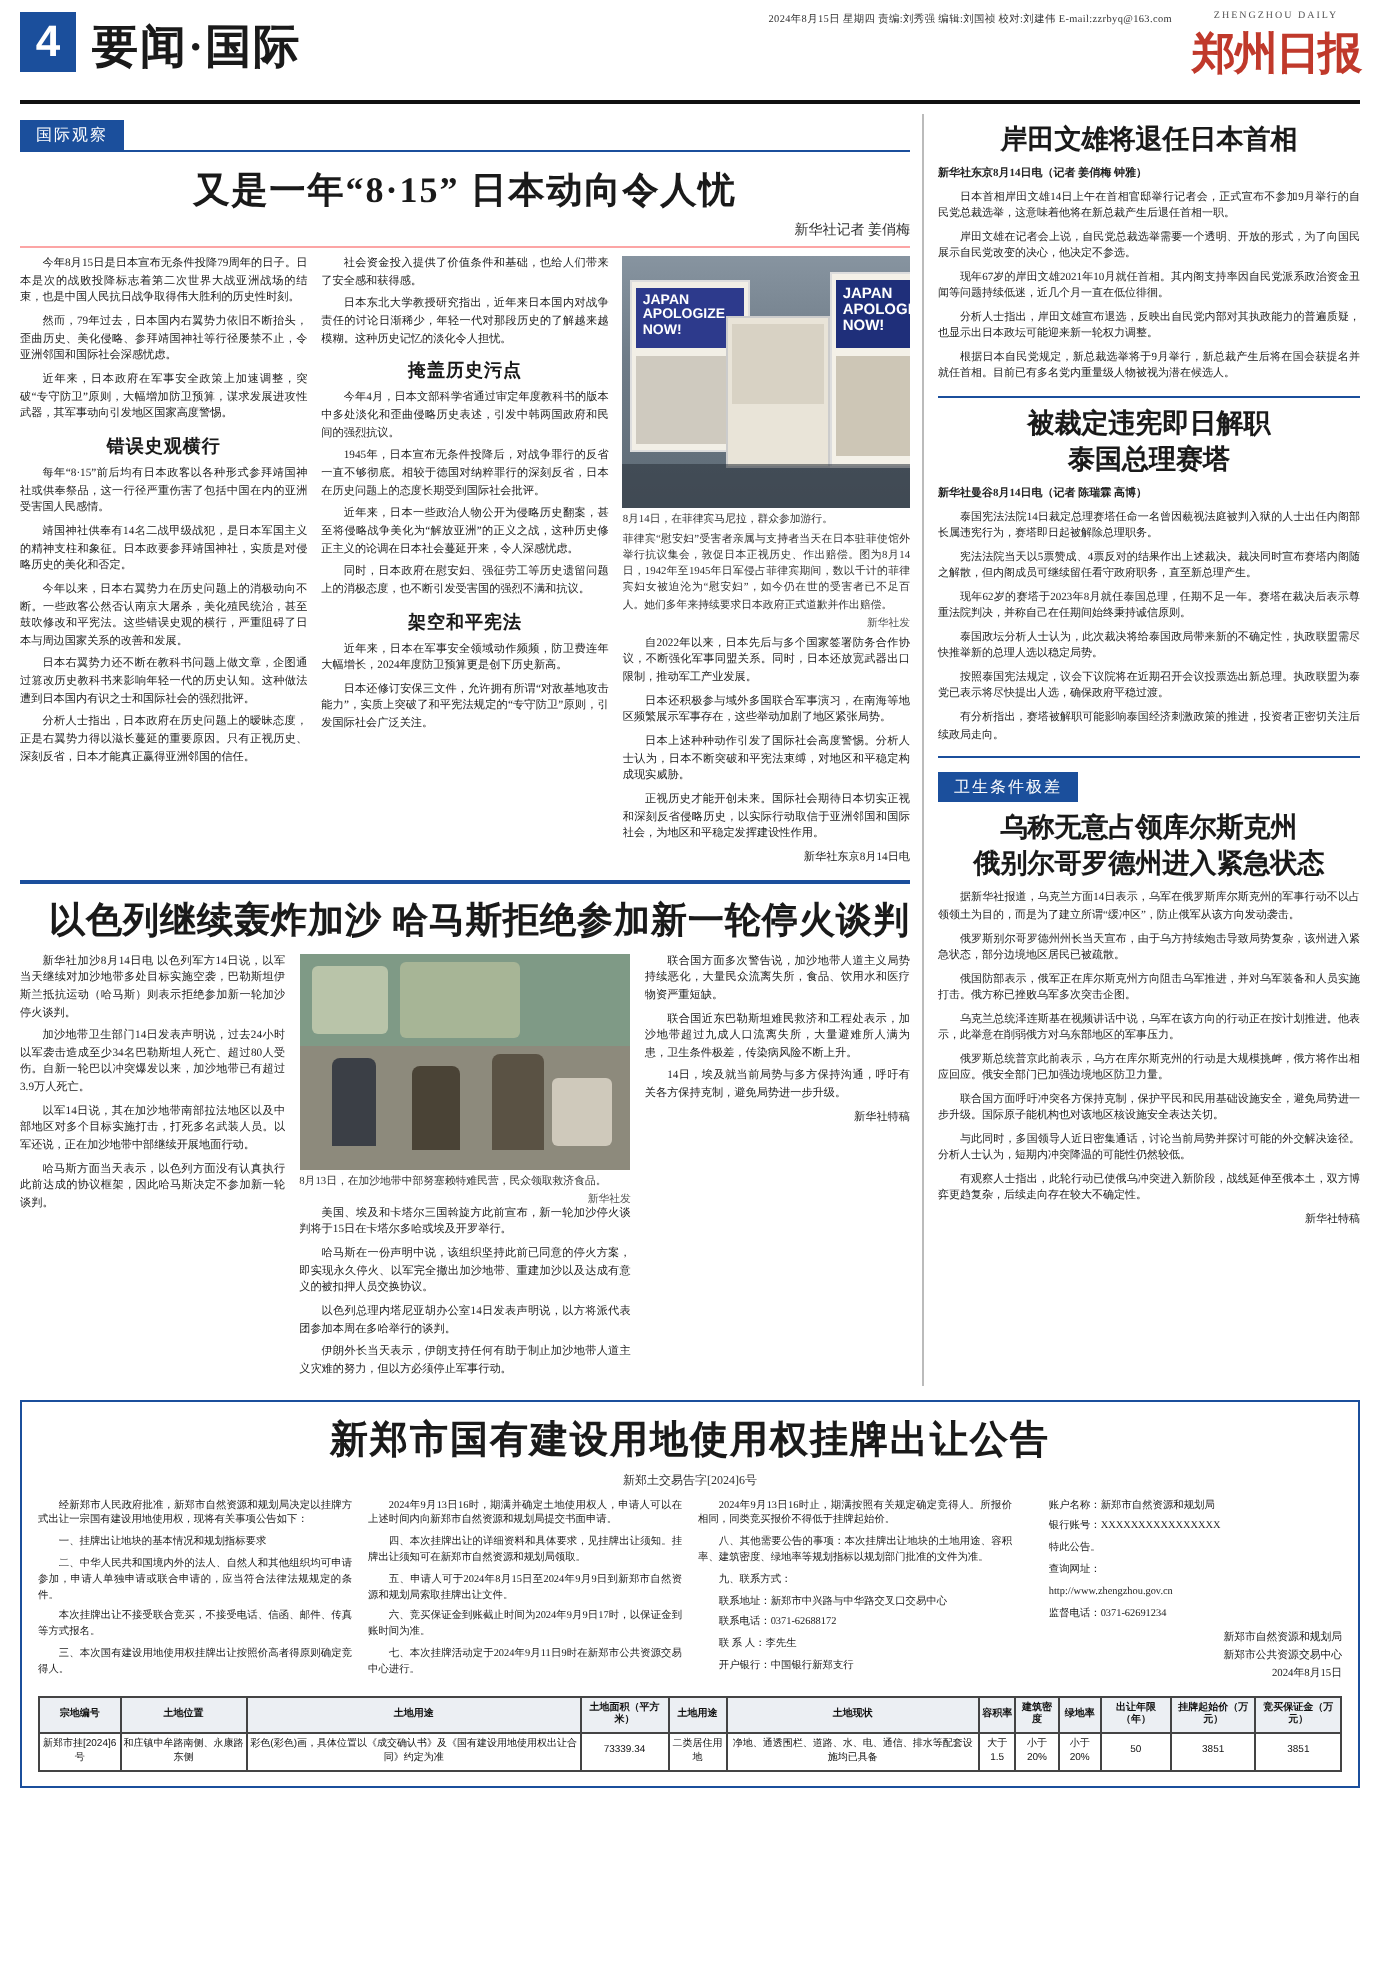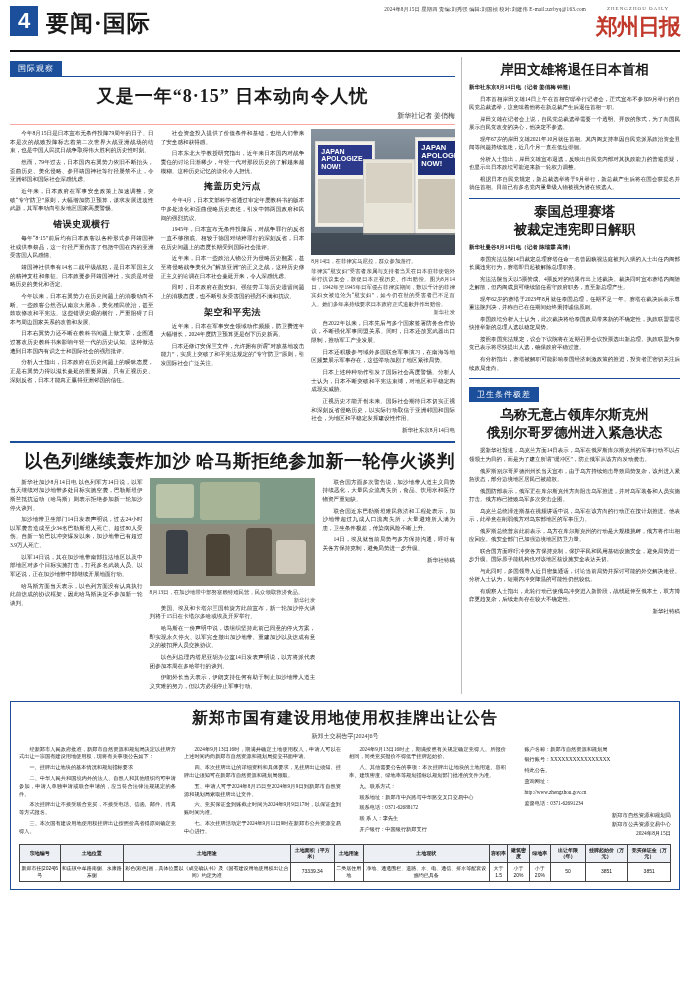--- a/index.html
+++ b/index.html
@@ -50,21 +50,21 @@
 
   .headline2 { font-size:18px; font-weight:bold; text-align:right; margin:6px 0 5px; letter-spacing:.5px;}
 
   
   .r-head { font-size:13.5px; font-weight:bold; line-height:1.35; text-align:center; margin:4px 0 4px;}
   .r-txt p { font-size:5.5px; line-height:1.55; text-align:justify; margin:0 0 3px; text-indent:2em; color:#222;}
   .r-sep { border-top:1.5px solid #1b4f9c; margin:6px 0 4px;}
 
   
   .notice { border:1.5px solid #1b4f9c; margin-top:7px; padding:6px 8px 7px; }
-  .notice-title { text-align:center; font-size:16px; font-weight:bold; letter-spacing:1px; }
+  .notice-title { text-align:center; font-size:19px; font-weight:bold; letter-spacing:1px; }
   .notice-sub { text-align:center; font-size:6px; color:#333; margin:3px 0 5px;}
   .notice-cols { display:flex; gap:8px; }
   .notice-cols .nc { flex:1; }
   .notice-cols p { font-size:5.2px; line-height:1.5; text-align:justify; margin:0 0 3px; text-indent:2em; color:#222;}
   .sign { text-align:right; font-size:5.4px; line-height:1.6; margin-top:4px;}
 
   table.landtbl { width:100%; border-collapse:collapse; margin-top:5px; font-size:5px;
      font-family:"Liberation Sans", sans-serif; }
   table.landtbl th, table.landtbl td { border:0.6px solid #444; padding:2px 1px; text-align:center; line-height:1.35; color:#111;}
   table.landtbl th { background:#eceff3; font-weight:bold; }
@@ -205,22 +205,22 @@
           <p>现年67岁的岸田文雄2021年10月就任首相。其内阁支持率因自民党派系政治资金丑闻等问题持续低迷，近几个月一直在低位徘徊。</p>
           <p>分析人士指出，岸田文雄宣布退选，反映出自民党内部对其执政能力的普遍质疑，也显示出日本政坛可能迎来新一轮权力调整。</p>
           <p>根据日本自民党规定，新总裁选举将于9月举行，新总裁产生后将在国会获提名并就任首相。目前已有多名党内重量级人物被视为潜在候选人。</p>
         </div>
       </div>
 
       <div class="r-sep"></div>
 
       <div>
         <div class="r-head">
+          <div>被裁定违宪即日解职</div>
           <div>泰国总理赛塔</div>
-          <div>被裁定违宪即日解职</div>
         </div>
         <div class="r-txt">
           <p style="text-indent:0;"><span style="font-weight:bold;">新华社曼谷8月14日电（记者 陈瑞霖 高博）</span></p>
           <p>泰国宪法法院14日裁定总理赛塔任命一名曾因藐视法庭被判入狱的人士出任内阁部长属违宪行为，赛塔即日起被解除总理职务。</p>
           <p>宪法法院当天以5票赞成、4票反对的结果作出上述裁决。裁决同时宣布赛塔内阁随之解散，但内阁成员可继续留任看守政府职务，直至新总理产生。</p>
           <p>现年62岁的赛塔于2023年8月就任泰国总理，任期不足一年。赛塔在裁决后表示尊重法院判决，并称自己在任期间始终秉持诚信原则。</p>
           <p>泰国政坛分析人士认为，此次裁决将给泰国政局带来新的不确定性，执政联盟需尽快推举新的总理人选以稳定局势。</p>
           <p>按照泰国宪法规定，议会下议院将在近期召开会议投票选出新总理。执政联盟为泰党已表示将尽快提出人选，确保政府平稳过渡。</p>
           <p>有分析指出，赛塔被解职可能影响泰国经济刺激政策的推进，投资者正密切关注后续政局走向。</p>
         </div>

